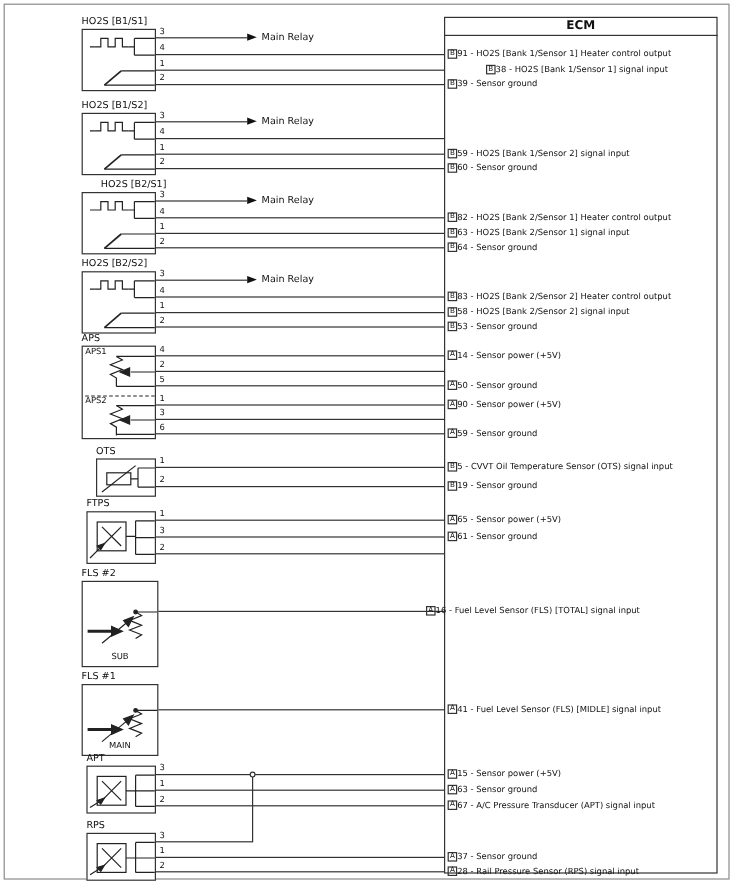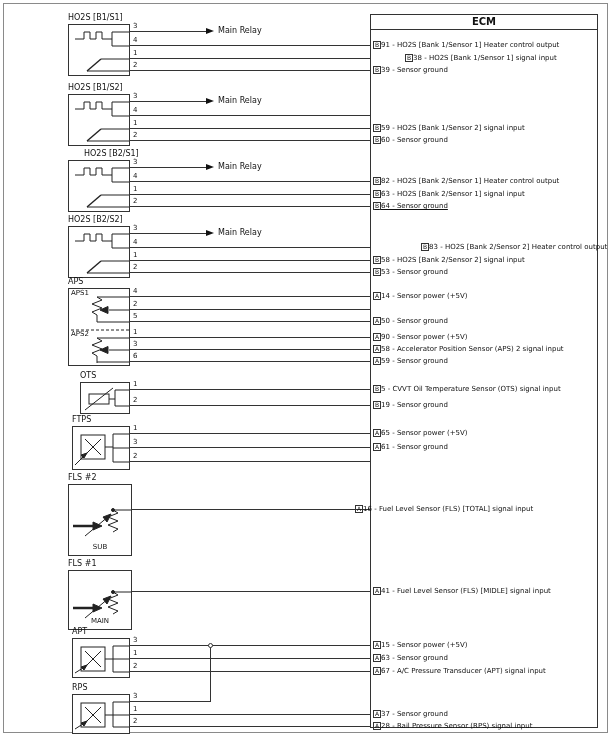--- a/index.html
+++ b/index.html
@@ -109,40 +109,40 @@
         <span class="pin-text">82 - HO2S [Bank 2/Sensor 1] Heater control output</span>
       </div>
       <div class="pin-num" style="left: 133px; top: 185px;">1</div>
       <div class="wire" style="left: 130px; top: 194px; width: 240px; height: 1px;"></div>
       <div class="ecm-entry" style="left: 373px; top: 189px; text-align: right;">
         <span class="conn-letter">B</span>
         <span class="pin-text">63 - HO2S [Bank 2/Sensor 1] signal input</span>
       </div>
       <div class="pin-num" style="left: 133px; top: 197px;">2</div>
       <div class="wire" style="left: 130px; top: 206px; width: 240px; height: 1px;"></div>
-      <div class="ecm-entry" style="left: 373px; top: 201px; text-decoration: underline;">
+      <div class="ecm-entry" style="left: 373px; top: 201px;">
         <span class="conn-letter">B</span>
         <span class="pin-text">64 - Sensor ground</span>
       </div>
       <div class="g-label" style="left: 68px; top: 215px; text-align: center;">HO2S [B2/S2]</div>
       <div class="sensor-box" style="left: 68px; top: 226px; width: 62px; height: 52px;">
         <svg width="60" height="50" viewBox="0 0 60 50" fill="none" stroke="#222" stroke-width="1">
           <path d="M10,14 h5 v-7 h6 v7 h6 v-7 h6 v7 h5"></path>
           <path d="M38,14 h5 M43,7 v14 M43,7 h19 M43,21 h19 M6,14 h4"></path>
           <path d="M32,34 h30 M18,46 h44"></path>
           <path d="M18,46 L32,34" stroke-width="1.4"></path>
         </svg>
       </div>
       <div class="pin-num" style="left: 133px; top: 224px;">3</div>
       <div class="wire" style="left: 130px; top: 233px; width: 76px; height: 1px;"></div>
       <div class="relay-arrow" style="left: 206px; top: 229.5px;"></div>
       <div class="relay-label" style="left: 218px; top: 228px;">Main Relay</div>
       <div class="pin-num" style="left: 133px; top: 238px;">4</div>
       <div class="wire" style="left: 130px; top: 247px; width: 240px; height: 1px;"></div>
-      <div class="ecm-entry" style="left: 373px; top: 242px; margin-left: 48px;">
+      <div class="ecm-entry" style="left: 373px; top: 242px;">
         <span class="conn-letter">B</span>
         <span class="pin-text">83 - HO2S [Bank 2/Sensor 2] Heater control output</span>
       </div>
       <div class="pin-num" style="left: 133px; top: 251px;">1</div>
       <div class="wire" style="left: 130px; top: 260px; width: 240px; height: 1px;"></div>
       <div class="ecm-entry" style="left: 373px; top: 255px;">
         <span class="conn-letter">B</span>
         <span class="pin-text">58 - HO2S [Bank 2/Sensor 2] signal input</span>
       </div>
       <div class="pin-num" style="left: 133px; top: 263px;">2</div>
@@ -180,24 +180,20 @@
         <span class="pin-text">50 - Sensor ground</span>
       </div>
       <div class="pin-num" style="left: 133px; top: 328px;">1</div>
       <div class="wire" style="left: 130px; top: 337px; width: 240px; height: 1px;"></div>
       <div class="ecm-entry" style="left: 373px; top: 332px;">
         <span class="conn-letter">A</span>
         <span class="pin-text">90 - Sensor power (+5V)</span>
       </div>
       <div class="pin-num" style="left: 133px; top: 340px;">3</div>
       <div class="wire" style="left: 130px; top: 349px; width: 240px; height: 1px;"></div>
-      <div class="ecm-entry" style="left: 373px; top: 344px;">
-        <span class="conn-letter">A</span>
-        <span class="pin-text">58 - Accelerator Position Sensor (APS) 2 signal input</span>
-      </div>
       <div class="pin-num" style="left: 133px; top: 352px;">6</div>
       <div class="wire" style="left: 130px; top: 361px; width: 240px; height: 1px;"></div>
       <div class="ecm-entry" style="left: 373px; top: 356px;">
         <span class="conn-letter">A</span>
         <span class="pin-text">59 - Sensor ground</span>
       </div>
       <div class="g-label" style="left: 80px; top: 371px;">OTS</div>
       <div class="sensor-box" style="left: 80px; top: 382px; width: 50px; height: 32px;">
         <svg width="48" height="30" viewBox="0 0 48 30" fill="none" stroke="#222" stroke-width="1">
           <rect x="8" y="11" width="20" height="10"></rect>

